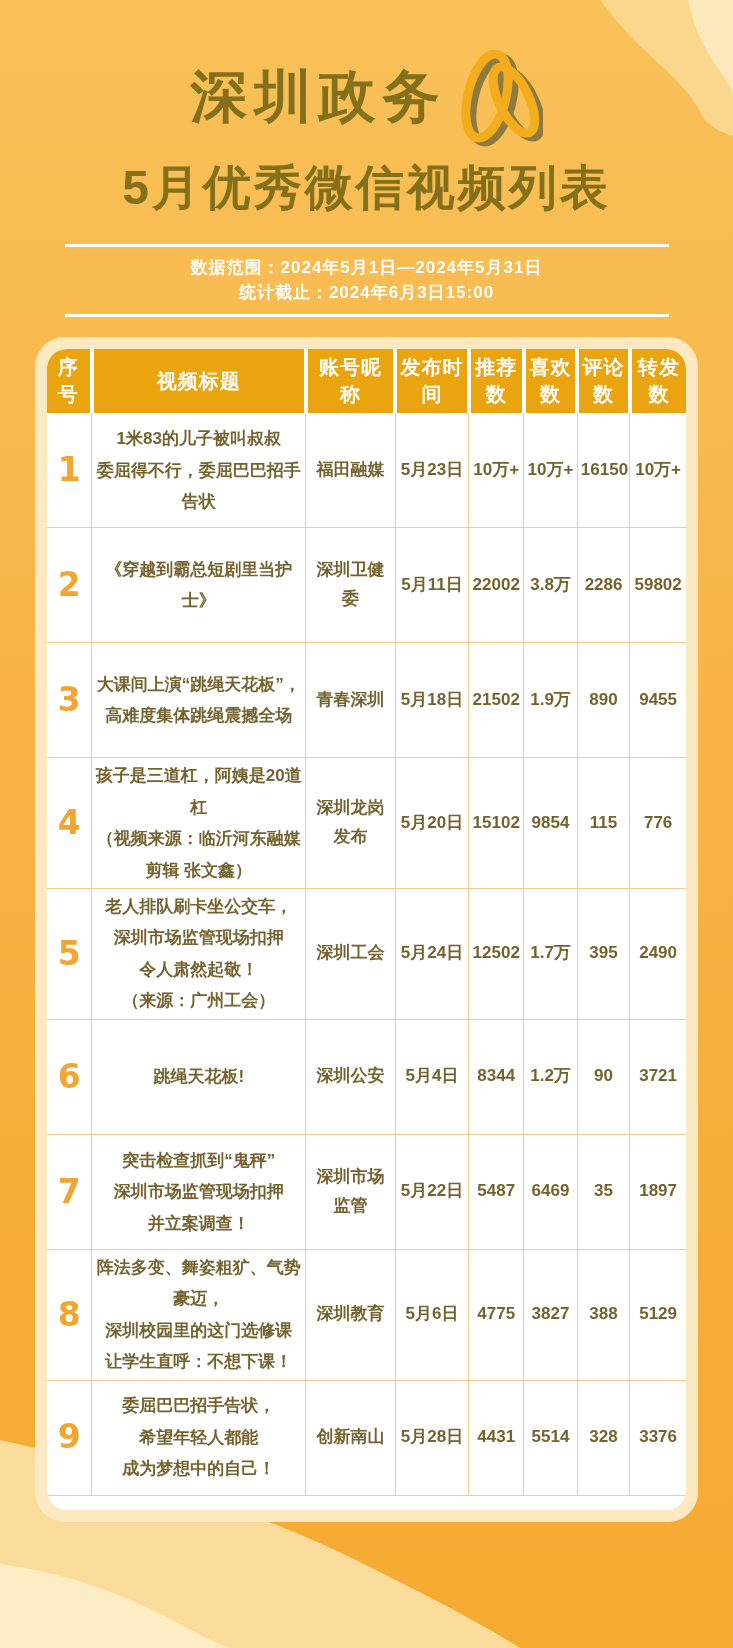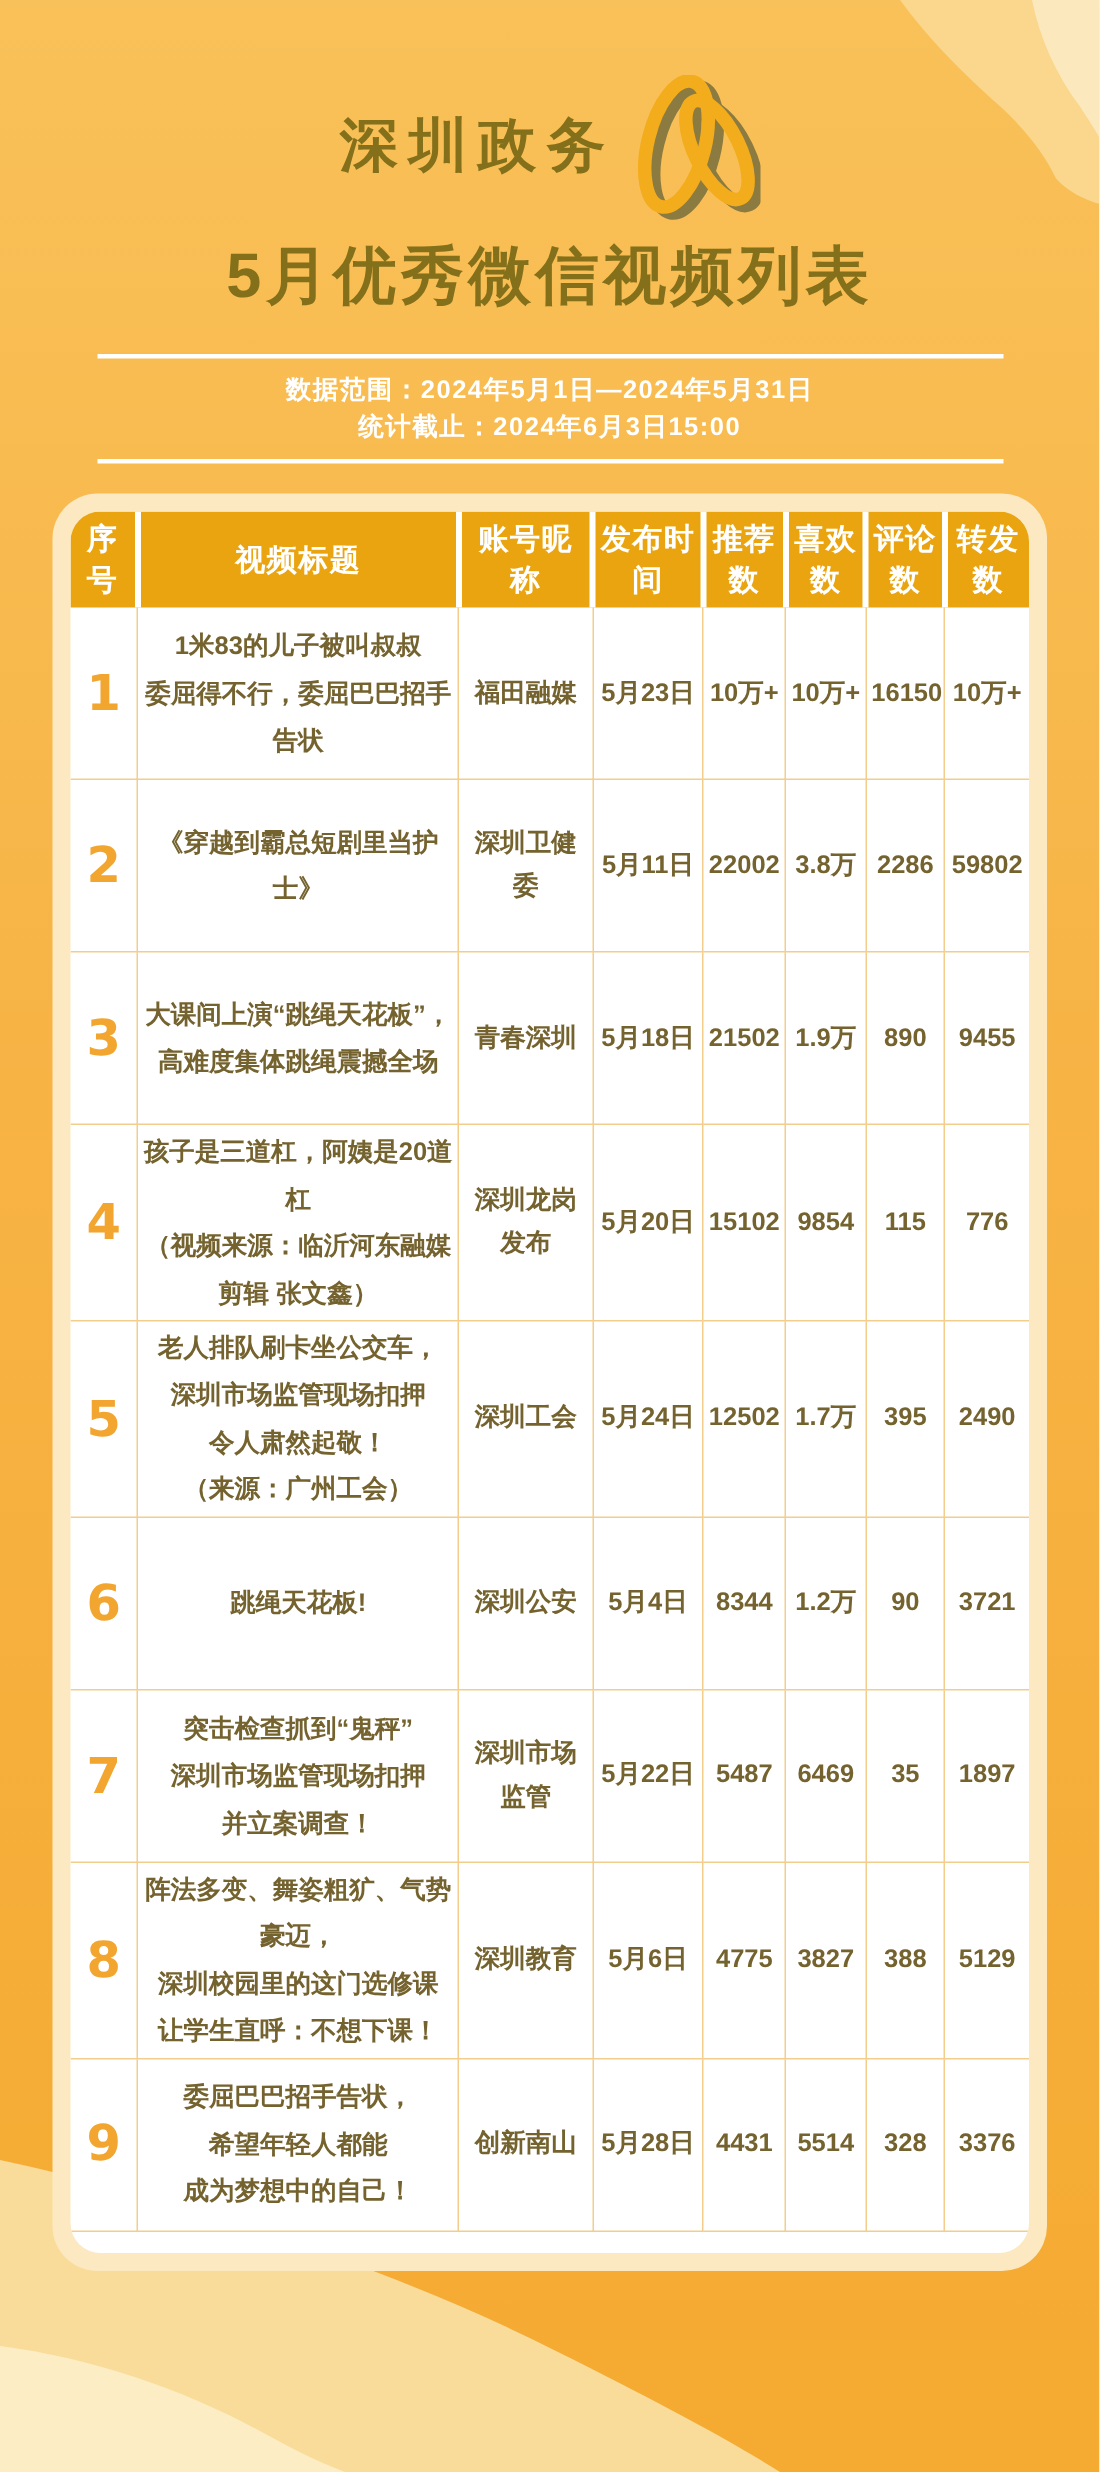--- a/index.html
+++ b/index.html
@@ -18,28 +18,28 @@
   .decor.top-right { top: 0; right: 0; }
   .decor.bottom-left { bottom: 0; left: 0; }
 
   
   .header-block { position: relative; padding-top: 48px; text-align: center; }
   .title-row {
     display: flex; justify-content: center; align-items: center; gap: 10px;
   }
   .title-line1 {
     margin: 0;
-    font-size: 39px; font-weight: 900; letter-spacing: 7px;
+    font-size: 57px; font-weight: 900; letter-spacing: 7px;
     color: #84701A;
     text-align: center;
   }
   .logo-svg { position: relative; top: 2px; }
   .title-line2 {
     margin: 10px 0 16px 0;
-    font-size: 42px; font-weight: 900; letter-spacing: 3px;
+    font-size: 48px; font-weight: 900; letter-spacing: 3px;
     color: #84701A;
   }
   .divider {
     width: 604px; height: 3px; background: #FFFFFF;
     margin: 0 auto; border: none;
   }
   .divider.top { margin-top: 24px; }
   .divider.bottom { margin-top: 9px; }
   .stats-line {
     margin: 0; text-align: center;

